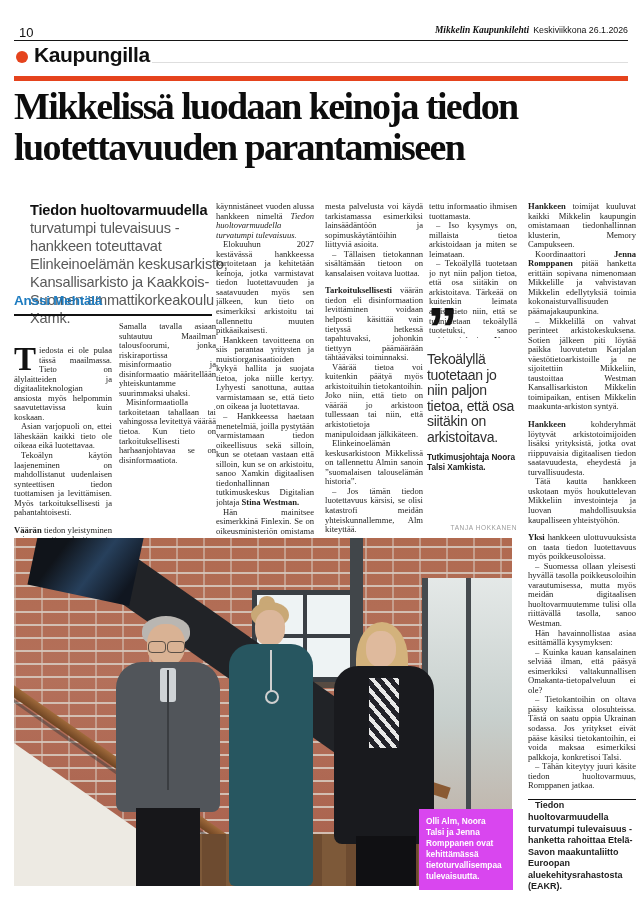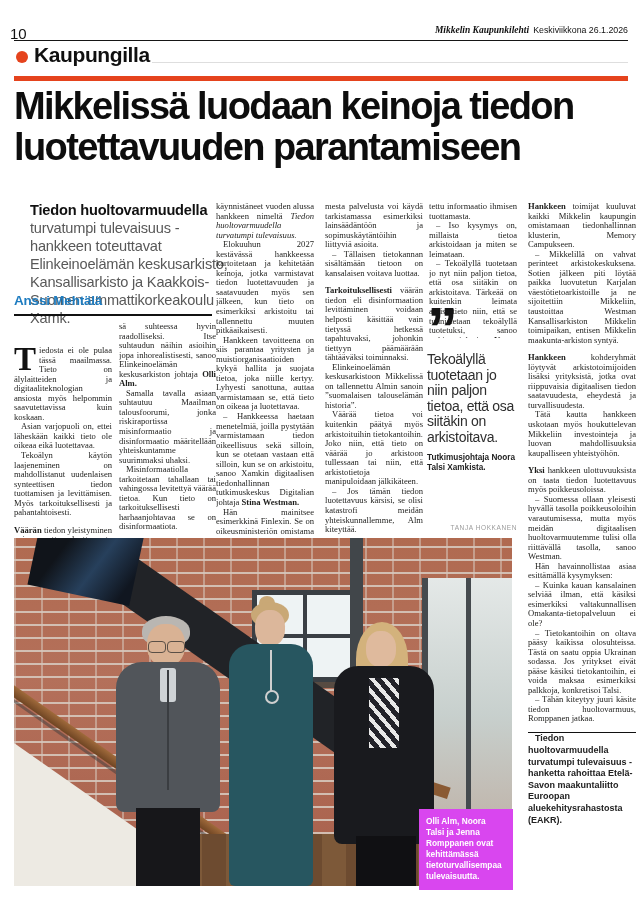--- a/index.html
+++ b/index.html
@@ -1,33 +1,33 @@
 <!DOCTYPE html>
 <html><head>
 <meta charset="utf-8">
 <style>
   html,body{margin:0;padding:0;background:#ffffff;}
   #page{position:relative;width:638px;height:904px;background:#fff;overflow:hidden;
         font-family:"Liberation Serif",serif;color:#1d1d1b;}
   
-  .pagenum{position:absolute;left:10px;top:25px;font-family:"Liberation Sans",sans-serif;
-           font-size:15px;color:#111;}
+  .pagenum{position:absolute;left:19px;top:25px;font-family:"Liberation Sans",sans-serif;
+           font-size:13px;color:#111;}
   .hdr-right{position:absolute;right:10px;top:25px;font-size:9.5px;white-space:nowrap;}
   .masthead{font-family:"Liberation Serif",serif;font-style:italic;font-weight:bold;color:#111;}
   .hdr-date{font-family:"Liberation Sans",sans-serif;font-size:8.8px;color:#111;margin-left:4px;}
   .hdr-rule{position:absolute;left:14px;right:10px;top:40px;height:1px;background:#161616;}
   
   .sec-dot{position:absolute;left:16px;top:51px;width:12px;height:12px;border-radius:50%;}
   .sec-label{position:absolute;left:34px;top:43px;font-family:Liberation Sans, sans-serif;
              font-size:21px;font-weight:bold;letter-spacing:-0.4px;color:#101010;}
   .sec-rule{position:absolute;left:152px;right:10px;top:62px;height:1px;background:#dedede;}
   .red-bar{position:absolute;left:14px;right:10px;top:76px;height:4.5px;}
   
   .headline{position:absolute;left:14px;top:86px;right:8px;
-            font-family:Liberation Sans, sans-serif;font-weight:bold;
+            font-family:Liberation Serif, serif;font-weight:bold;
             font-size:38px;line-height:41px;letter-spacing:-1.6px;color:#0d0d0d;}
   
   .intro{position:absolute;left:30px;top:201px;width:200px;
          font-family:"Liberation Sans",sans-serif;font-size:14.6px;line-height:18px;
          color:#585858;letter-spacing:-0.2px;}
   .intro b{color:#111;}
   .byline{position:absolute;left:14px;top:293px;font-family:"Liberation Sans",sans-serif;
           font-size:13.5px;font-weight:bold;letter-spacing:-0.2px;}
   .byline-rule{position:absolute;left:14px;top:314px;width:198px;height:2px;background:#111;}
   
@@ -118,63 +118,63 @@
   <div class="byline" style="color: rgb(30, 124, 192);">Anssi Mehtälä</div>
   <div class="byline-rule"></div>
 
   <div id="col1" class="col">
       <p><span>Tiedosta ei ole pulaa tässä maailmassa. Tieto on älylaitteiden ja digitaaliteknologian ansiosta myös helpommin saavutettavissa kuin koskaan.</span></p>
       <p><span>Asian varjopuoli on, ettei läheskään kaikki tieto ole oikeaa eikä luotettavaa.</span></p>
       <p><span>Tekoälyn käytön laajeneminen on mahdollistanut uudenlaisen synteettisen tiedon tuottamisen ja levittämisen. Myös tarkoituksellisesti ja pahantahtoisesti.</span></p>
       <p class="brk"><b>Väärän</b><span> tiedon yleistyminen voi rapauttaa luottamusta perinteisiin organisaatioihin, pahimmillaan koko yhteiskuntaan.</span></p>
     </div>
   <div id="col2" class="col">
-      <p><span>sä suhteessa hyvin raadolliseksi. Itse suhtaudun näihin asioihin jopa inhorealistisesti, sanoo Elinkeinoelämän keskusarkiston johtaja </span><b>Olli Alm.</b></p>
       <p><span>Samalla tavalla asiaan suhtautuu Maailman talousfoorumi, jonka riskiraportissa misinformaatio ja disinformaatio määritellään yhteiskuntamme suurimmaksi uhaksi.</span></p>
       <p><span>Misinformaatiolla tarkoitetaan tahallaan tai vahingossa levitettyä väärää tietoa. Kun tieto on tarkoituksellisesti harhaanjohtavaa se on disinformaatiota.</span></p>
     </div>
   <div id="col3" class="col">
       <p><span>käynnistäneet vuoden alussa hankkeen nimeltä </span><i>Tiedon huoltovarmuudella turvatumpi tulevaisuus.</i></p>
       <p><span>Elokuuhun 2027 kestävässä hankkeessa kartoitetaan ja kehitetään keinoja, jotka varmistavat tiedon luotettavuuden ja saatavuuden myös sen jälkeen, kun tieto on esimerkiksi arkistoitu tai tallennettu muuten pitkäaikaisesti.</span></p>
       <p><span>Hankkeen tavoitteena on siis parantaa yritysten ja muistiorganisaatioiden kykyä hallita ja suojata tietoa, joka niille kertyy. Lyhyesti sanottuna, auttaa varmistamaan se, että tieto on oikeaa ja luotettavaa.</span></p>
       <p><span>– Hankkeessa haetaan menetelmiä, joilla pystytään varmistamaan tiedon oikeellisuus sekä silloin, kun se otetaan vastaan että silloin, kun se on arkistoitu, sanoo Xamkin digitaalisen tiedonhallinnan tutkimuskeskus Digitalian johtaja </span><b>Stina Westman.</b></p>
       <p><span>Hän mainitsee esimerkkinä Finlexin. Se on oikeusministeriön omistama oikeudellisen aineiston julkinen ja maksuton verkkopalvelu. Jokaiselle kansalaiselle avoi-</span></p>
     </div>
   <div id="col4" class="col">
       <p><span>mesta palvelusta voi käydä tarkistamassa esimerkiksi lainsäädäntöön ja sopimuskäytäntöihin liittyviä asioita.</span></p>
       <p><span>– Tällaisen tietokannan sisältämään tietoon on kansalaisen voitava luottaa.</span></p>
       <p class="brk"><b>Tarkoituksellisesti</b><span> väärän tiedon eli disinformaation levittäminen voidaan helposti käsittää vain tietyssä hetkessä tapahtuvaksi, johonkin tiettyyn päämäärään tähtääväksi toiminnaksi.</span></p>
+      <p><span>Väärää tietoa voi kuitenkin päätyä myös arkistoituihin tietokantoihin. Joko niin, että tieto on väärää jo arkistoon tullessaan tai niin, että arkistotietoja manipuloidaan jälkikäteen.</span></p>
       <p><span>Elinkeinoelämän keskusarkistoon Mikkelissä on tallennettu Almin sanoin ”suomalaisen talouselämän historia”.</span></p>
-      <p><span>Väärää tietoa voi kuitenkin päätyä myös arkistoituihin tietokantoihin. Joko niin, että tieto on väärää jo arkistoon tullessaan tai niin, että arkistotietoja manipuloidaan jälkikäteen.</span></p>
       <p><span>– Jos tämän tiedon luotettavuus kärsisi, se olisi katastrofi meidän yhteiskunnallemme, Alm kiteyttää.</span></p>
     </div>
   <div id="col5" class="col">
       <p><span>tettu informaatio ihmisen tuottamasta.</span></p>
       <p><span>– Iso kysymys on, millaista tietoa arkistoidaan ja miten se leimataan.</span></p>
       <p><span>– Tekoälyllä tuotetaan jo nyt niin paljon tietoa, että osa siitäkin on arkistoitava. Tärkeää on kuitenkin leimata arkistotieto niin, että se tunnistetaan tekoälyllä tuotetuksi, sanoo tutkimusjohtaja </span><b>Noora Talsi</b></p>
     </div>
 
   <div class="pq">
     <span class="pq-mark">”</span>
     <div class="pq-text">Tekoälyllä tuotetaan jo niin paljon tietoa, että osa siitäkin on arkistoitava.</div>
     <div class="pq-attr">Tutkimusjohtaja Noora Talsi Xamkista.</div>
   </div>
 
   <div class="credit">TANJA HOKKANEN</div>
 
   <div id="rail" class="col">
     <div>
         <p><b>Hankkeen</b><span> toimijat kuuluvat kaikki Mikkelin kaupungin omistamaan tiedonhallinnan klusterin, Memory Campukseen.</span></p>
+        <p><span>Koordinaattori </span><b>Jenna Romppanen</b><span> pitää hanketta erittäin sopivana nimenomaan Mikkelille ja vahvistavan Mikkelin edellytyksiä toimia kokonaisturvallisuuden päämajakaupunkina.</span></p>
         <p><span>– Mikkelillä on vahvat perinteet arkistokeskuksena. Sotien jälkeen piti löytää paikka luovutetun Karjalan väestötietoarkistoille ja ne sijoitettiin Mikkeliin, taustoittaa Westman Kansallisarkiston Mikkelin toimipaikan, entisen Mikkelin maakunta-arkiston syntyä.</span></p>
         <p class="brk"><b>Hankkeen</b><span> kohderyhmät löytyvät arkistotoimijoiden lisäksi yrityksistä, jotka ovat riippuvaisia digitaalisen tiedon saatavuudesta, eheydestä ja turvallisuudesta.</span></p>
         <p><span>Tätä kautta hankkeen uskotaan myös houkuttelevan Mikkeliin investointeja ja luovan mahdollisuuksia kaupalliseen yhteistyöhön.</span></p>
         <p class="brk"><b>Yksi</b><span> hankkeen ulottuvuuksista on taata tiedon luotettavuus myös poikkeusoloissa.</span></p>
         <p><span>– Suomessa ollaan yleisesti hyvällä tasolla poikkeusoloihin varautumisessa, mutta myös meidän digitaalisen huoltovarmuutemme tulisi olla riittävällä tasolla, sanoo Westman.</span></p>
         <p><span>Hän havainnollistaa asiaa esittämällä kysymyksen:</span></p>
-        <p><span>– Kuinka kauan kansalainen selviää ilman, että käsiksi esimerkiksi valtakunnallisen Omakanta-tietopalveluun ei ole?</span></p>
+        <p><span>– Kuinka kauan kansalainen selviää ilman, että pääsyä esimerkiksi valtakunnallisen Omakanta-tietopalveluun ei ole?</span></p>
         <p><span>– Tietokantoihin on oltava pääsy kaikissa olosuhteissa. Tästä on saatu oppia Ukrainan sodassa. Jos yritykset eivät pääse käsiksi tietokantoihin, ei voida maksaa esimerkiksi palkkoja, konkretisoi Talsi.</span></p>
         <p><span>– Tähän kiteytyy juuri käsite tiedon huoltovarmuus, Romppanen jatkaa.</span></p>
       </div>
     <div class="rail-rule"></div>
     <p class="footnote">Tiedon huoltovarmuudella turvatumpi tulevaisuus -hanketta rahoittaa Etelä-Savon maakuntaliitto Euroopan aluekehitysrahastosta (EAKR).</p>
   </div>
 
   <div class="photo">
     <div class="photo-inner">
       <div class="bricks"></div>

